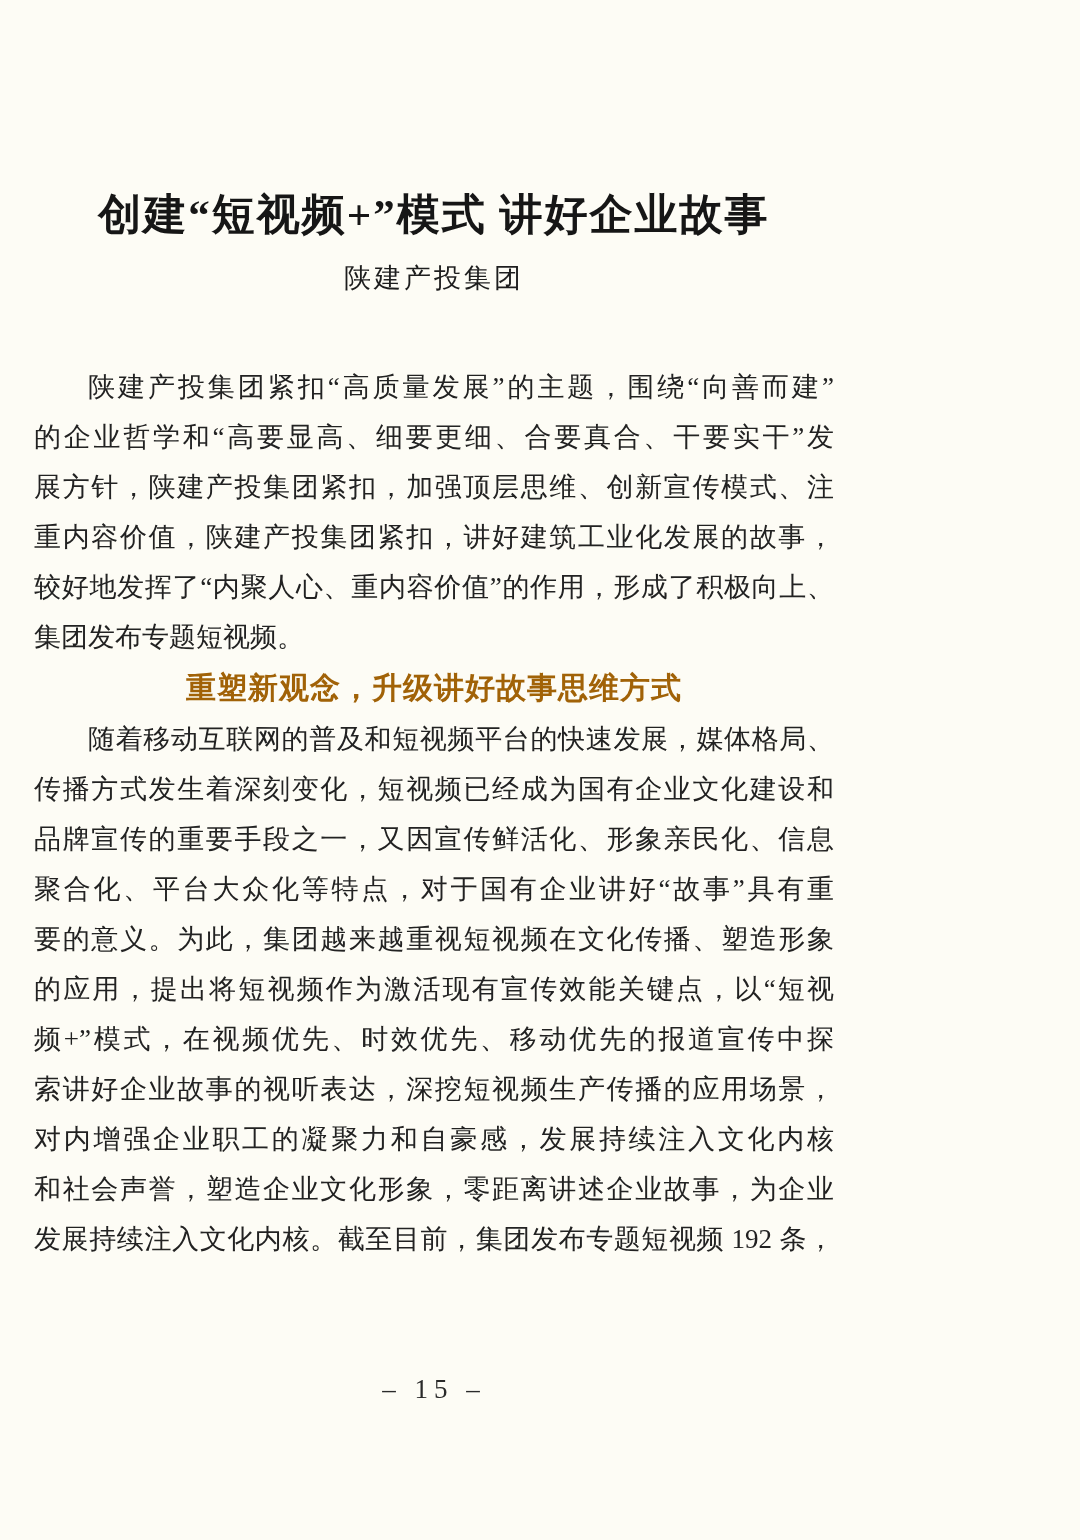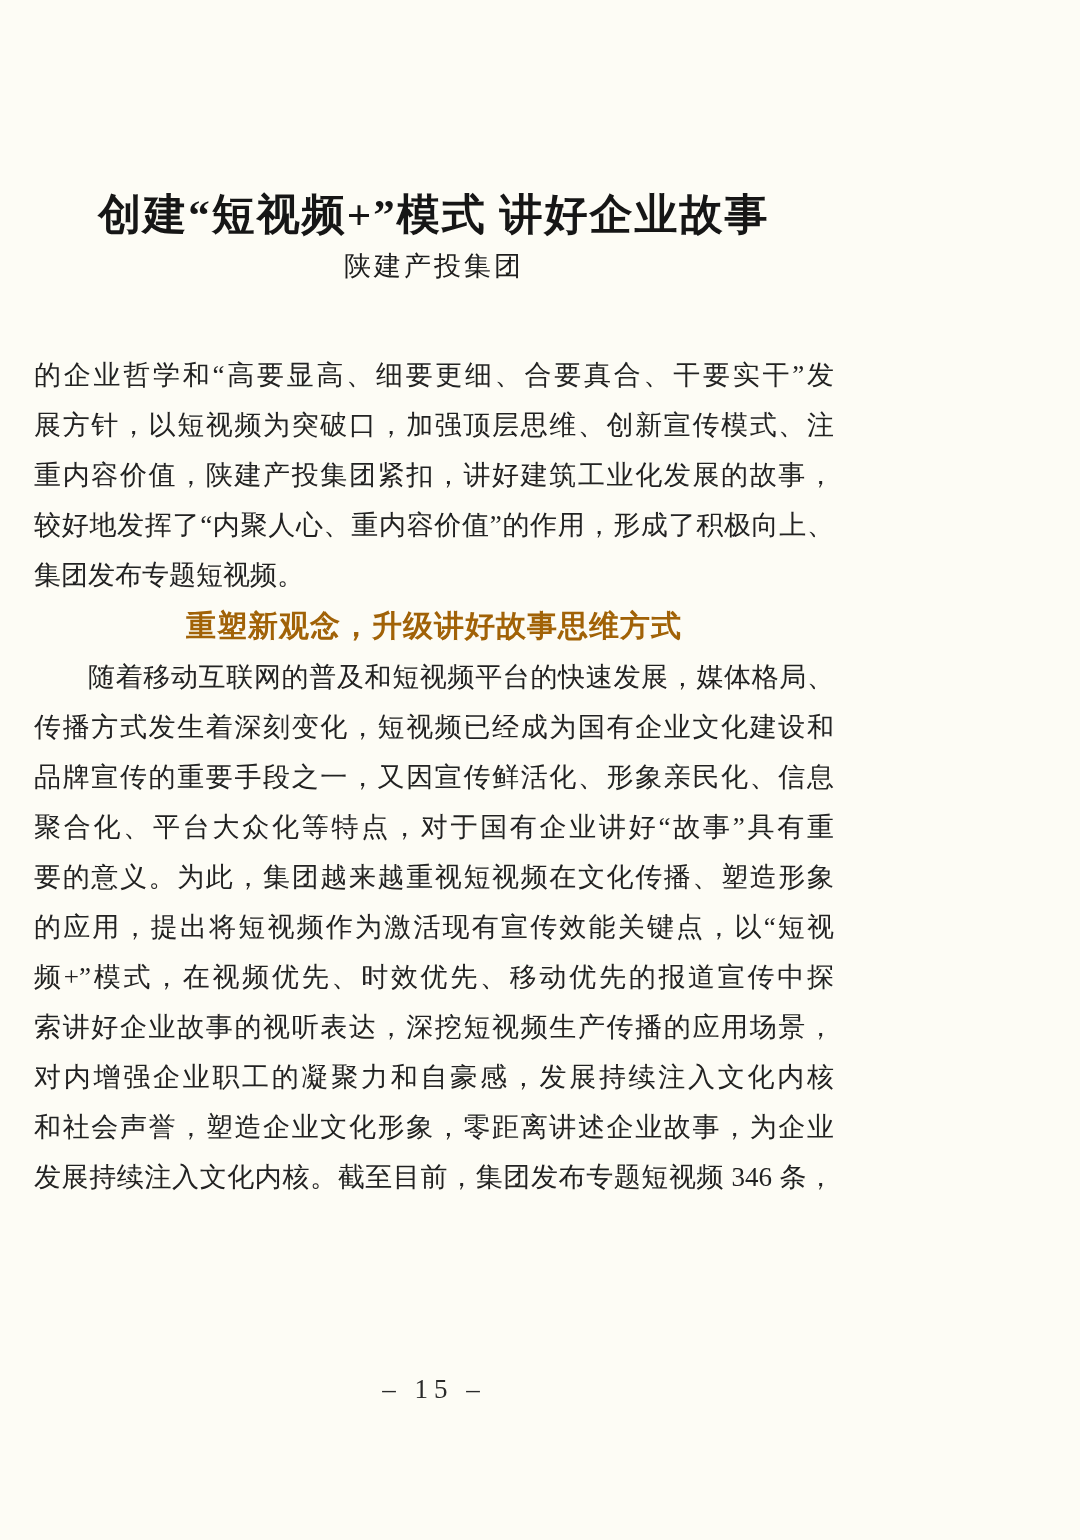--- a/index.html
+++ b/index.html
@@ -25,21 +25,21 @@
     margin: 0;
     text-align: center;
     font-size: 43px;
     line-height: 58px;
     font-weight: bold;
     letter-spacing: 2px;
     color: #161616;
     font-family: "Liberation Serif", serif;
   }
   .byline {
-    margin-top: 4px;
+    margin-top: 16px;
     text-align: center;
     font-size: 27px;
     line-height: 36px;
     letter-spacing: 3px;
     color: #1d1d1d;
   }
   .body-block {
     width: 800px;
     margin: 66px auto 0 auto;
   }
@@ -85,40 +85,41 @@
 
 <div class="page">
 
   <h1 class="doc-title">创建“短视频+”模式 讲好企业故事</h1>
 
   <div class="byline">陕建产投集团</div>
 
   <div class="body-block">
 
     <div>
+      <div class="text-line indent">陕建产投集团紧扣“高质量发展”的主题，围绕“向善而建”</div>
       <div class="text-line">的企业哲学和“高要显高、细要更细、合要真合、干要实干”发</div>
-      <div class="text-line">展方针，以短视频为突破口，加强顶层思维、创新宣传模式、注</div>
+      <div class="text-line">展方针，陕建产投集团紧扣，加强顶层思维、创新宣传模式、注</div>
       <div class="text-line">重内容价值，陕建产投集团紧扣，讲好建筑工业化发展的故事，</div>
       <div class="text-line">较好地发挥了“内聚人心、重内容价值”的作用，形成了积极向上、</div>
       <div class="text-line para-end">集团发布专题短视频。</div>
     </div>
 
     <h2 class="section-heading">重塑新观念，升级讲好故事思维方式</h2>
 
     <div>
       <div class="text-line indent">随着移动互联网的普及和短视频平台的快速发展，媒体格局、</div>
       <div class="text-line">传播方式发生着深刻变化，短视频已经成为国有企业文化建设和</div>
       <div class="text-line">品牌宣传的重要手段之一，又因宣传鲜活化、形象亲民化、信息</div>
       <div class="text-line">聚合化、平台大众化等特点，对于国有企业讲好“故事”具有重</div>
       <div class="text-line">要的意义。为此，集团越来越重视短视频在文化传播、塑造形象</div>
       <div class="text-line">的应用，提出将短视频作为激活现有宣传效能关键点，以“短视</div>
       <div class="text-line">频+”模式，在视频优先、时效优先、移动优先的报道宣传中探</div>
       <div class="text-line">索讲好企业故事的视听表达，深挖短视频生产传播的应用场景，</div>
       <div class="text-line">对内增强企业职工的凝聚力和自豪感，发展持续注入文化内核</div>
       <div class="text-line">和社会声誉，塑造企业文化形象，零距离讲述企业故事，为企业</div>
-      <div class="text-line">发展持续注入文化内核。截至目前，集团发布专题短视频 346 条，</div>
+      <div class="text-line">发展持续注入文化内核。截至目前，集团发布专题短视频 192 条，</div>
     </div>
 
   </div>
 
   <div class="page-number">– 15 –</div>
 
 </div>
 
 </body></html>

